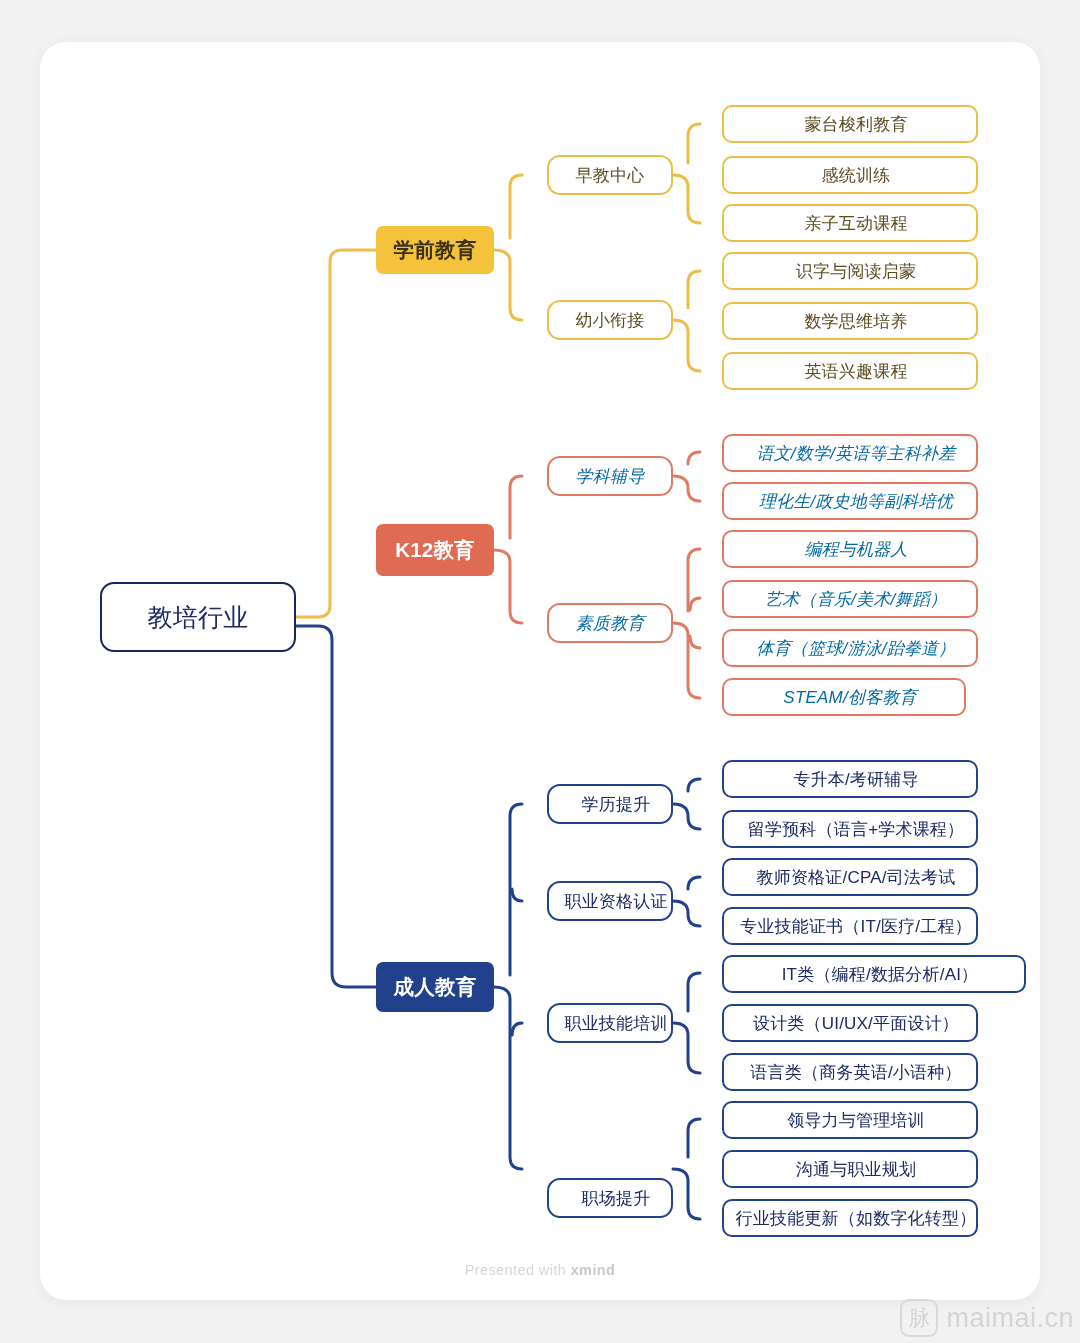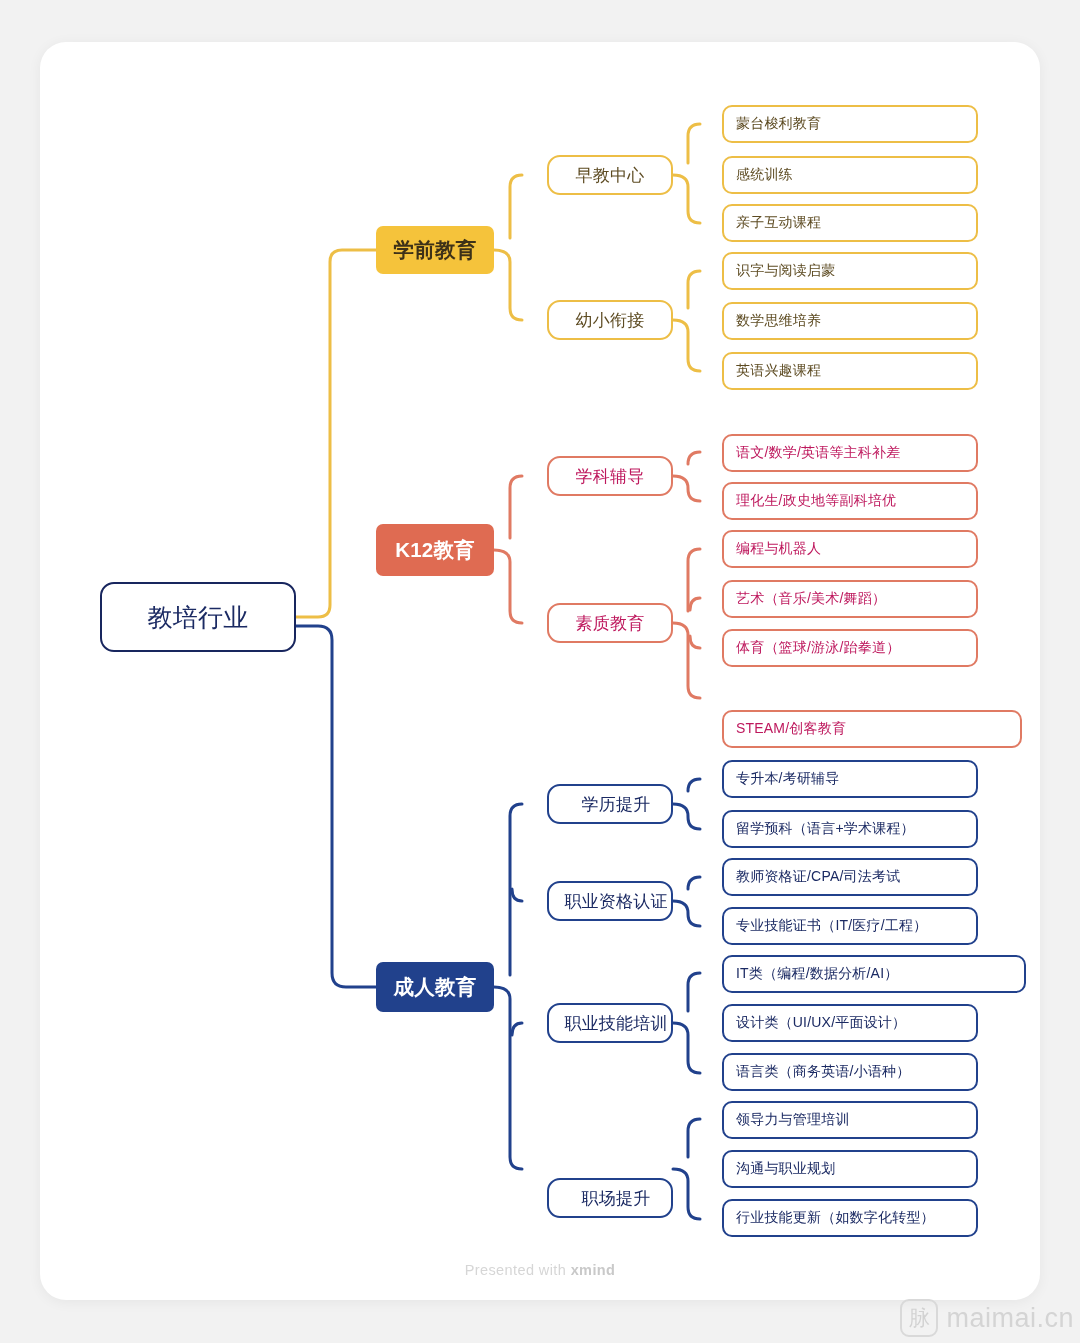--- a/index.html
+++ b/index.html
@@ -71,28 +71,29 @@
   .node.mid {
     background: #ffffff;
     font-size: 17px;
     justify-content: center;
     border-width: 2px;
     border-style: solid;
     border-radius: 13px;
   }
   .node.leaf {
     background: #ffffff;
-    font-size: 14px;
+    font-size: 17px;
     padding-left: 12px;
     border-width: 2px;
     border-style: solid;
     border-radius: 10px;
+    justify-content: center;
   }
   .c-yellow { border-color: #edbe46; color: #5d4b22; }
-  .c-coral  { border-color: #e07a63; color: #be185d; }
+  .c-coral  { border-color: #e07a63; color: #0369a1; font-style: italic; }
   .c-navy   { border-color: #21418c; color: #1b2a63; padding-left: 12px; }
 
   
   #xmind-footer {
     position: absolute;
     left: 0;
     top: 1262px;
     width: 1080px;
     text-align: center;
     font-size: 14.5px;
@@ -261,21 +262,21 @@
   </div>
   <div class="node leaf c-coral" style="left:722px; top:580px; width:256px; height:38px;">
     <span>艺术（音乐/美术/舞蹈）</span>
   </div>
   <div class="node leaf c-coral" style="left:722px; top:530px; width:256px; height:38px;">
     <span>编程与机器人</span>
   </div>
   <div class="node leaf c-coral" style="left:722px; top:629px; width:256px; height:38px;">
     <span>体育（篮球/游泳/跆拳道）</span>
   </div>
-  <div class="node leaf c-coral" style="left:722px; top:710px; width:300px; height:38px;">
+  <div class="node leaf c-coral" style="left:722px; top:678px; width:244px; height:38px;">
     <span>STEAM/创客教育</span>
   </div>
 
   <div class="node leaf c-navy" style="left:722px; top:760px; width:256px; height:38px;">
     <span>专升本/考研辅导</span>
   </div>
   <div class="node leaf c-navy" style="left:722px; top:810px; width:256px; height:38px;">
     <span>留学预科（语言+学术课程）</span>
   </div>
   <div class="node leaf c-navy" style="left:722px; top:858px; width:256px; height:38px;">

